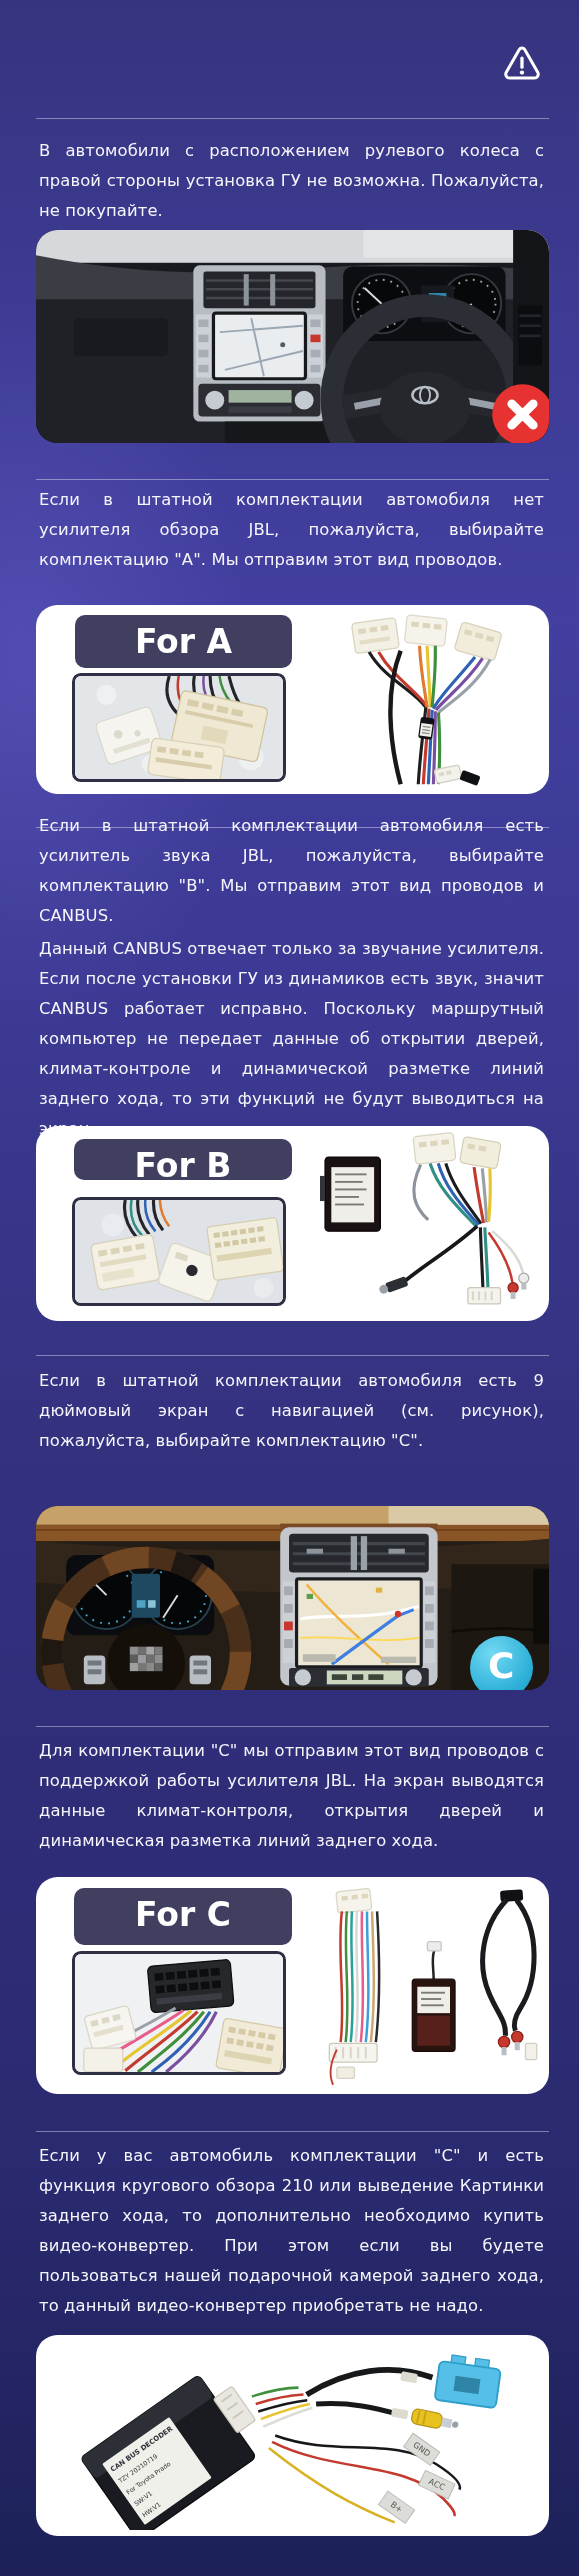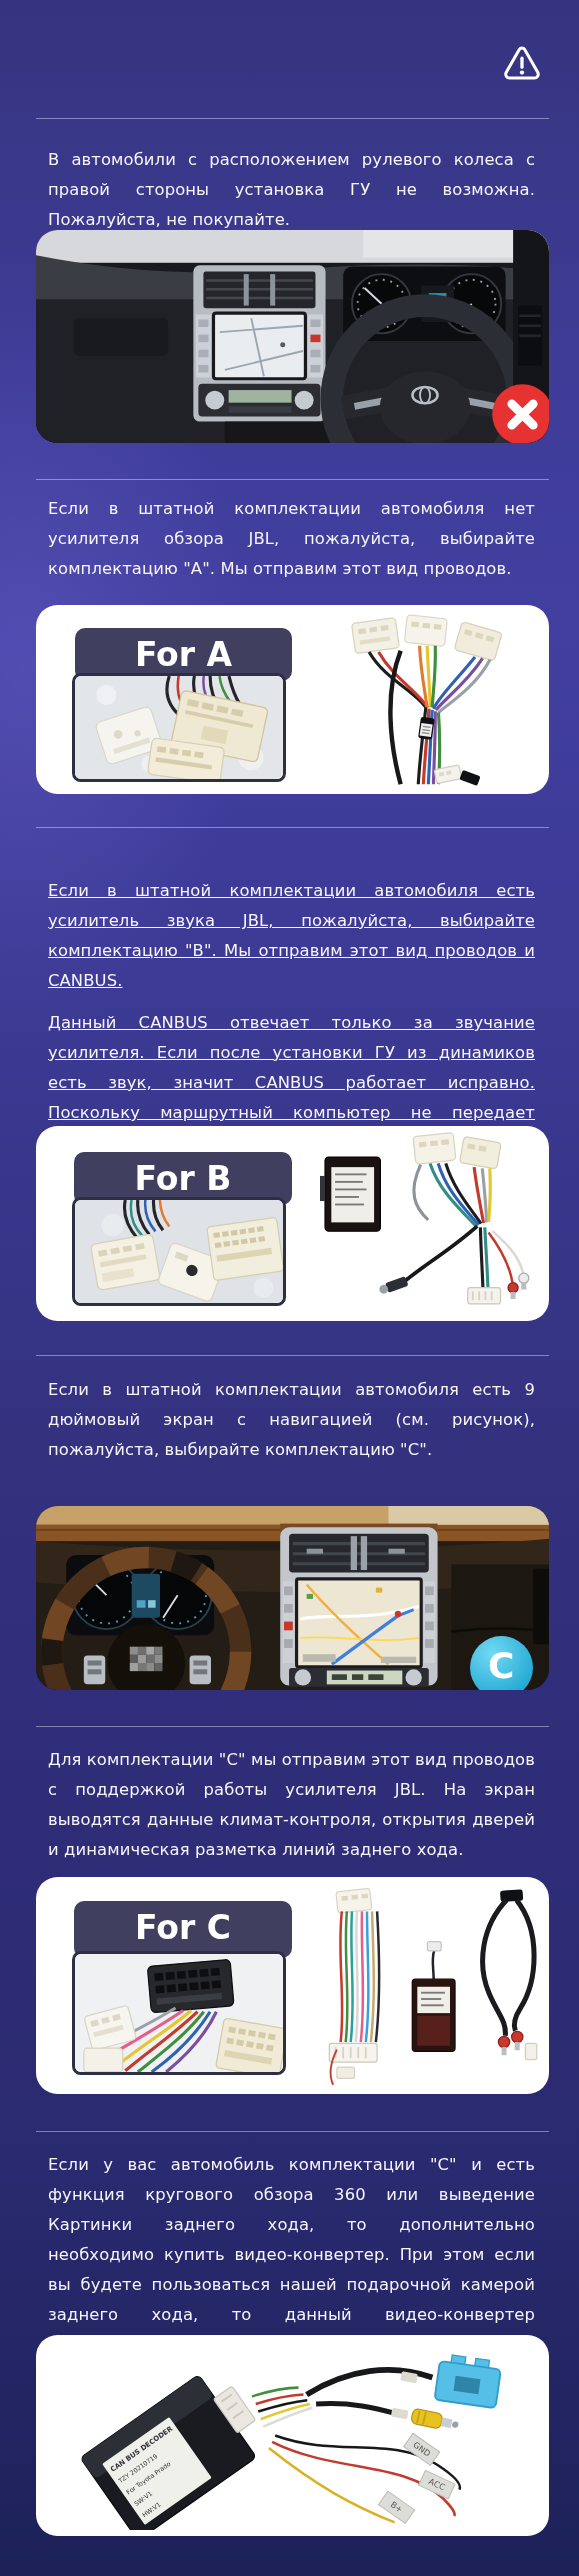--- a/index.html
+++ b/index.html
@@ -7,51 +7,51 @@
   .page{position:absolute;inset:0;width:579px;height:2576px;
     background:linear-gradient(180deg,#36347e 0%,#3e3c97 14%,#423fa0 24%,#3b3992 40%,
       #34327f 56%,#2f2d78 70%,#2a2a70 84%,#1d2158 100%);}
   .glow{position:absolute;inset:0;pointer-events:none;
     background:radial-gradient(ellipse 352px 566px at 4% 26%,rgba(125,115,225,.28),rgba(0,0,0,0) 65%);}
   .h1{position:absolute;left:36px;top:38px;font-size:30px;font-weight:bold;color:#ffffff;letter-spacing:0.6px;}
   .warn{position:absolute;left:504px;top:45px;width:36px;height:35px;}
   .divider{position:absolute;left:36px;width:513px;height:0.6px;background:rgba(255,255,255,.4);}
   .para{position:absolute;left:36px;width:511px;color:#f6f5fc;font-size:16.4px;line-height:30px;
     text-align:justify;letter-spacing:0.1px;}
-  .para p{margin:12px;}
+  .para p{margin:3px;}
   .photo{position:absolute;left:36px;width:513px;border-radius:21.4px;overflow:hidden;background:#1a1b20;}
   #fig1{top:230px;height:213px;}
   #fig2{top:1506px;height:184px;background:#241d15;}
   .photo svg{display:block;width:100%;height:100%;}
   .card{position:absolute;left:36px;width:513px;background:#ffffff;border-radius:21.4px;overflow:hidden;}
   #cardA{top:605px;height:189px;}
   #cardB{top:1126px;height:195px;}
   #cardC{top:1877px;height:217px;}
   #cardD{top:2335px;height:201px;}
   .flabel{position:absolute;background:#403f60;border-radius:10px;color:#ffffff;
-    font-size:33px;font-weight:bold;text-align:center;margin-top:13px;}
+    font-size:33px;font-weight:bold;text-align:center;}
   #cardA .flabel{left:39px;top:10px;width:217px;height:53px;line-height:53px;}
-  #cardB .flabel{left:38px;top:12.6px;width:218px;height:53px;line-height:53px;}
+  #cardB .flabel{left:38px;top:12.6px;width:218px;height:41px;line-height:53px;}
   #cardC .flabel{left:38px;top:11.3px;width:218px;height:57px;line-height:53px;}
   .inset{position:absolute;border:3.8px solid #2e2e44;border-radius:8.8px;overflow:hidden;background:#e7eaec;}
   #cardA .inset{left:36px;top:68px;width:208px;height:103px;}
   #cardB .inset{left:36px;top:71px;width:208px;height:103px;}
   #cardC .inset{left:36px;top:74px;width:208px;height:118px;}
   .inset svg,.art svg{display:block;width:100%;height:100%;}
   .art{position:absolute;}
   #cardA .art{left:289px;top:7.5px;width:208px;height:175px;}
   #cardB .art{left:284px;top:6.3px;width:217px;height:182px;}
   #cardC .art{left:282px;top:7.5px;width:220px;height:201px;}
   #cardD .art{left:15.7px;top:6.3px;width:481px;height:189px;}
   .xbadge{position:absolute;right:-5px;bottom:-2.5px;width:63px;height:63px;}
   .cbadge{position:absolute;right:16.4px;bottom:-8.8px;width:63px;height:63px;border-radius:50%;
     background:radial-gradient(circle at 35% 28%,#71d9f3,#29add6 70%,#1e95bd);
     color:#fff;font-size:36px;font-weight:bold;text-align:center;line-height:60px;}
   #d1{top:118px;} #d2{top:479px;} #d3{top:827px;} #d4{top:1355px;} #d5{top:1726px;} #d6{top:2131px;}
-  #p1{top:133px;} #p2{top:482px;} #p3{top:864px;text-decoration:underline;} #p4{top:1363px;} #p5{top:1733px;} #p6{top:2138px;line-height:30px;}
+  #p1{top:133px;} #p2{top:482px;} #p3{top:808px;} #p4{top:1363px;} #p5{top:1733px;} #p6{top:2138px;line-height:30px;}
 </style>
 </head>
 <body>
 
 <div class="page">
   <div class="glow"></div>
 
   <div class="warn">
     <svg viewBox="0 0 60 58">
       <path d="M25.5,7.5 L3.8,45.5 a6.5,6.5 0 0 0 5.6,9.7 h41.2 a6.5,6.5 0 0 0 5.6,-9.7 L34.5,7.5 a5.2,5.2 0 0 0 -9,0 Z" fill="none" stroke="#ffffff" stroke-width="5" stroke-linejoin="round"></path>
@@ -537,21 +537,21 @@
           <circle cx="317" cy="242" r="9" fill="#c5392f" stroke="#8e2018" stroke-width="2"></circle>
           <rect x="313" y="250" width="8" height="13" fill="#b9bec5"></rect>
           <rect x="330" y="252" width="18" height="26" rx="3" fill="#f2f0e8" stroke="#d2cec0" stroke-width="2"></rect>
         </g>
       </svg>
     </div>
   </div>
   <div class="divider" id="d6"></div>
 
   <div class="para" id="p6">
-    <p>Если у вас автомобиль комплектации "C" и есть функция кругового обзора 360 или выведение Картинки заднего хода, то дополнительно необходимо купить видео-конвертер. При этом если вы будете пользоваться нашей подарочной камерой заднего хода, то данный видео-конвертер приобретать не надо.</p>
+    <p>Если у вас автомобиль комплектации "C" и есть функция кругового обзора 210 или выведение Картинки заднего хода, то дополнительно необходимо купить видео-конвертер. При этом если вы будете пользоваться нашей подарочной камерой заднего хода, то данный видео-конвертер приобретать не надо.</p>
   </div>
 
   <div class="card" id="cardD">
     <div class="art">
       <svg viewBox="0 0 765 300" preserveAspectRatio="none">
         <rect width="765" height="300" fill="#ffffff"></rect>
         <g transform="translate(185,185) rotate(-35)">
           <rect x="-115" y="-80" width="230" height="160" rx="8" fill="#191b20" stroke="#0a0b0d" stroke-width="2"></rect>
           <rect x="-115" y="-80" width="230" height="42" rx="8" fill="#30333b" opacity=".85"></rect>
           <rect x="-92" y="-52" width="130" height="118" rx="2" fill="#f0f0ea"></rect>

